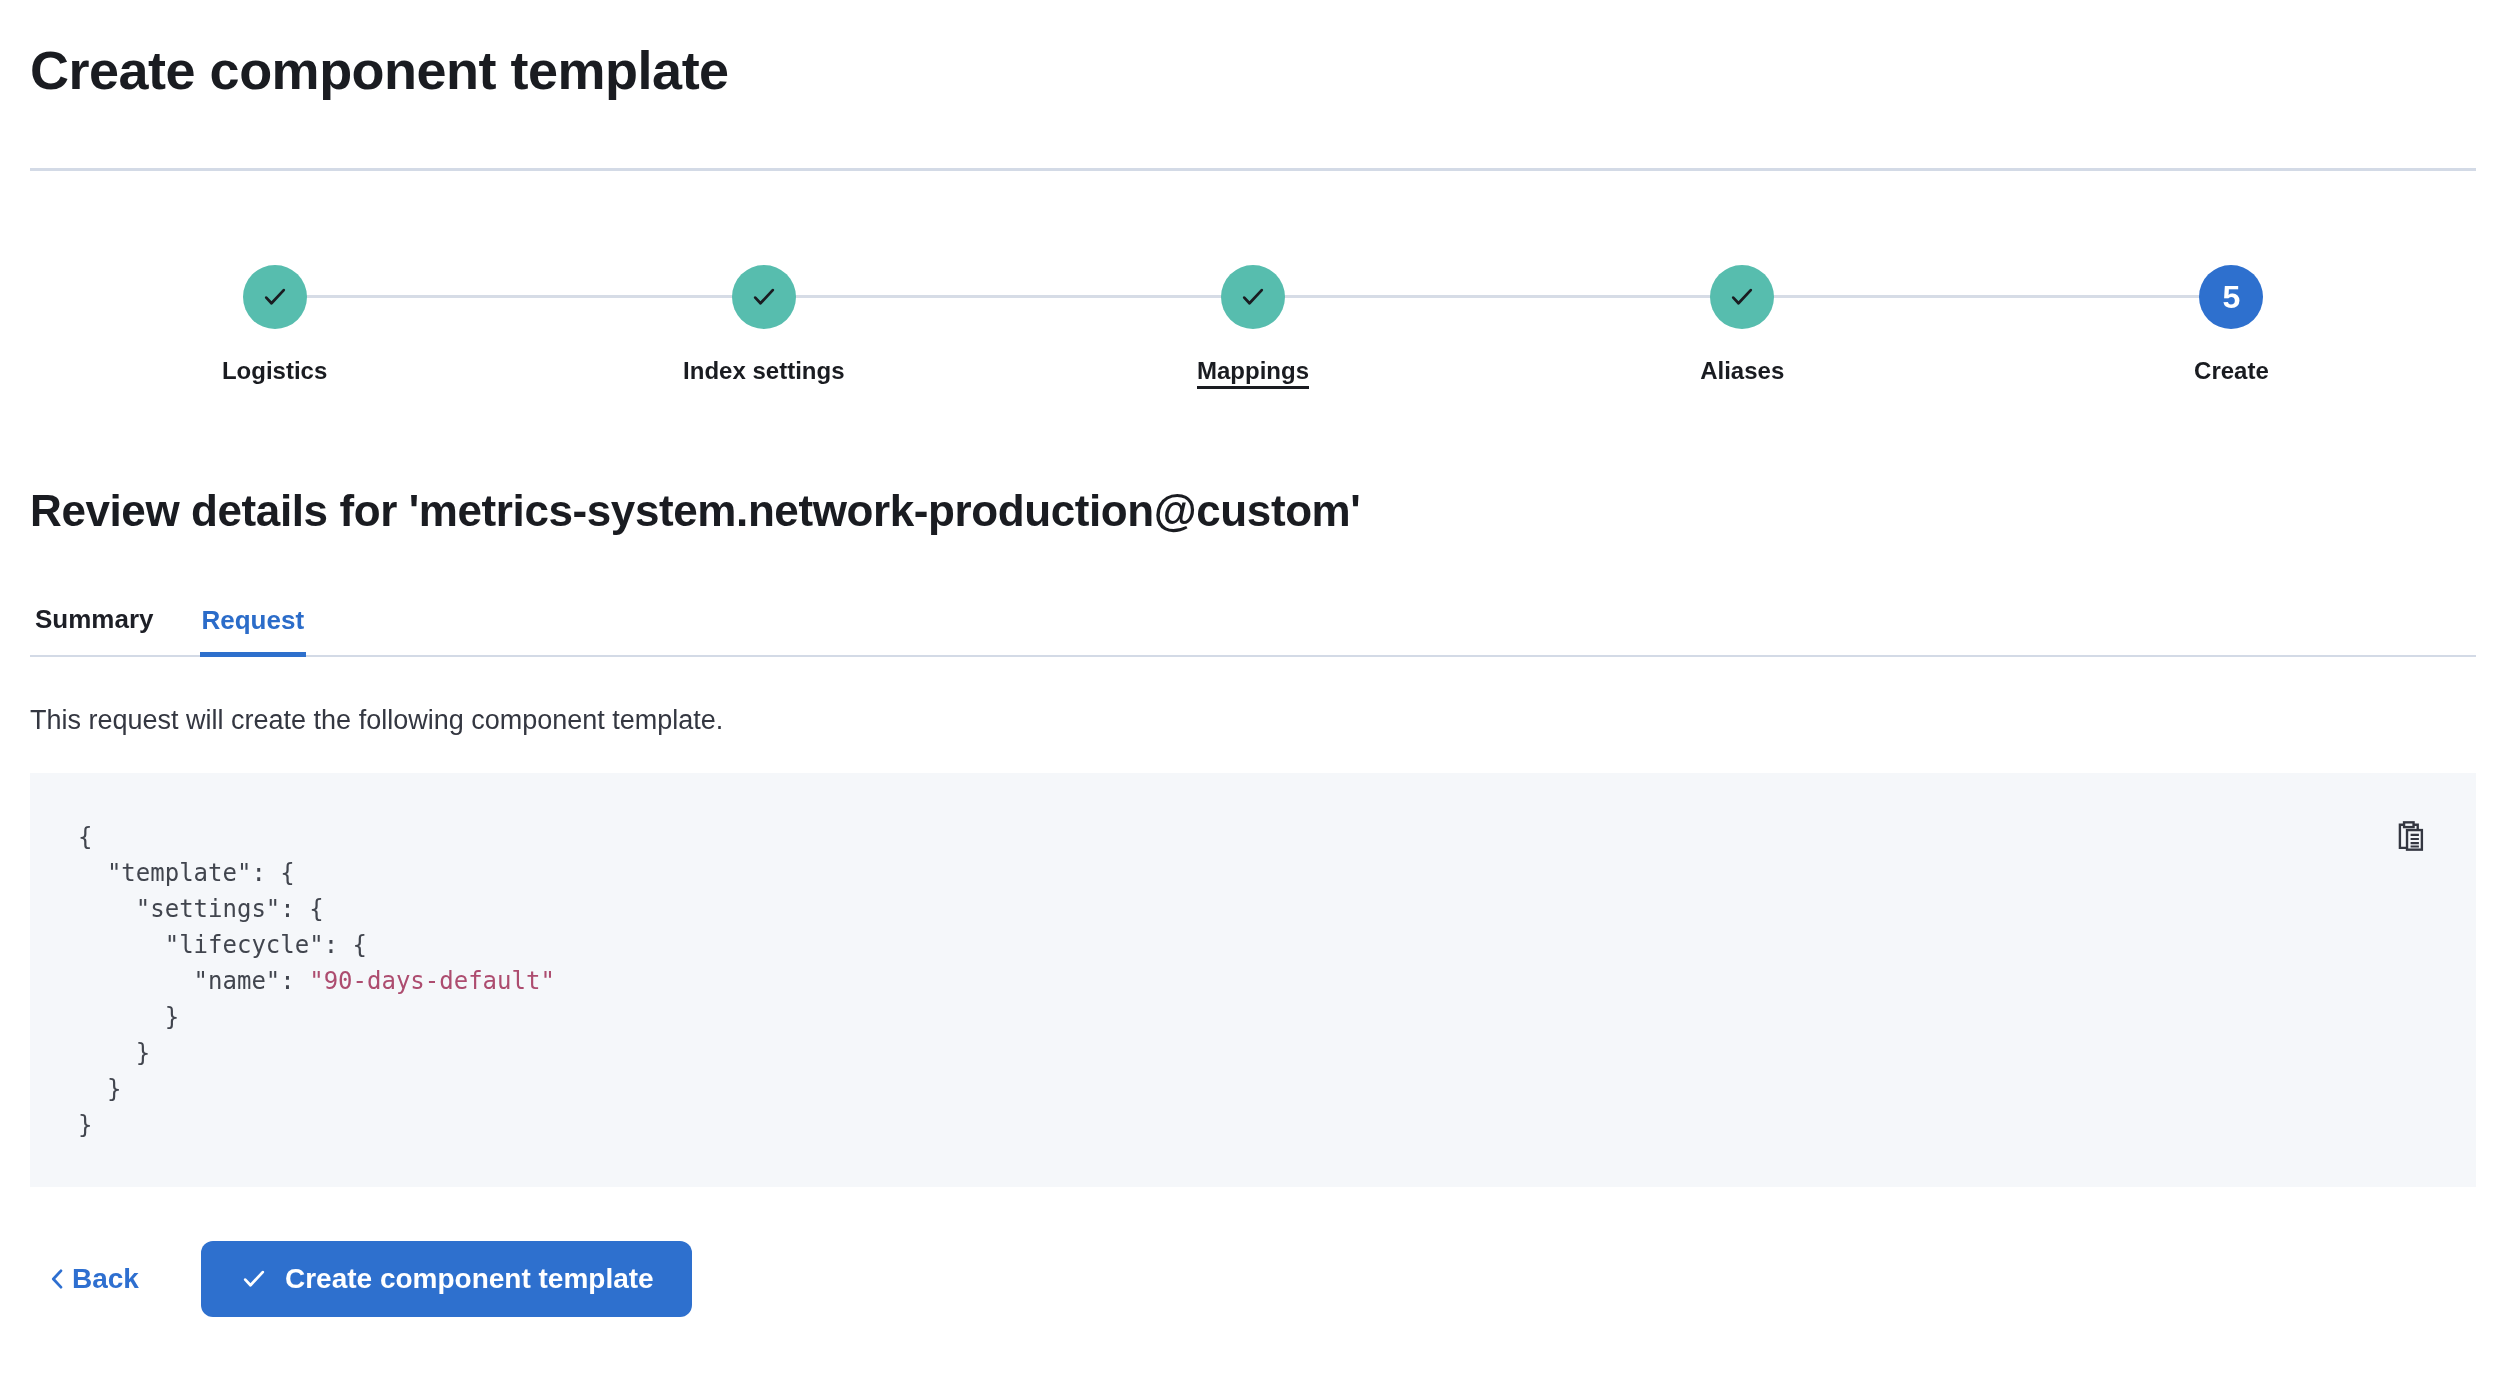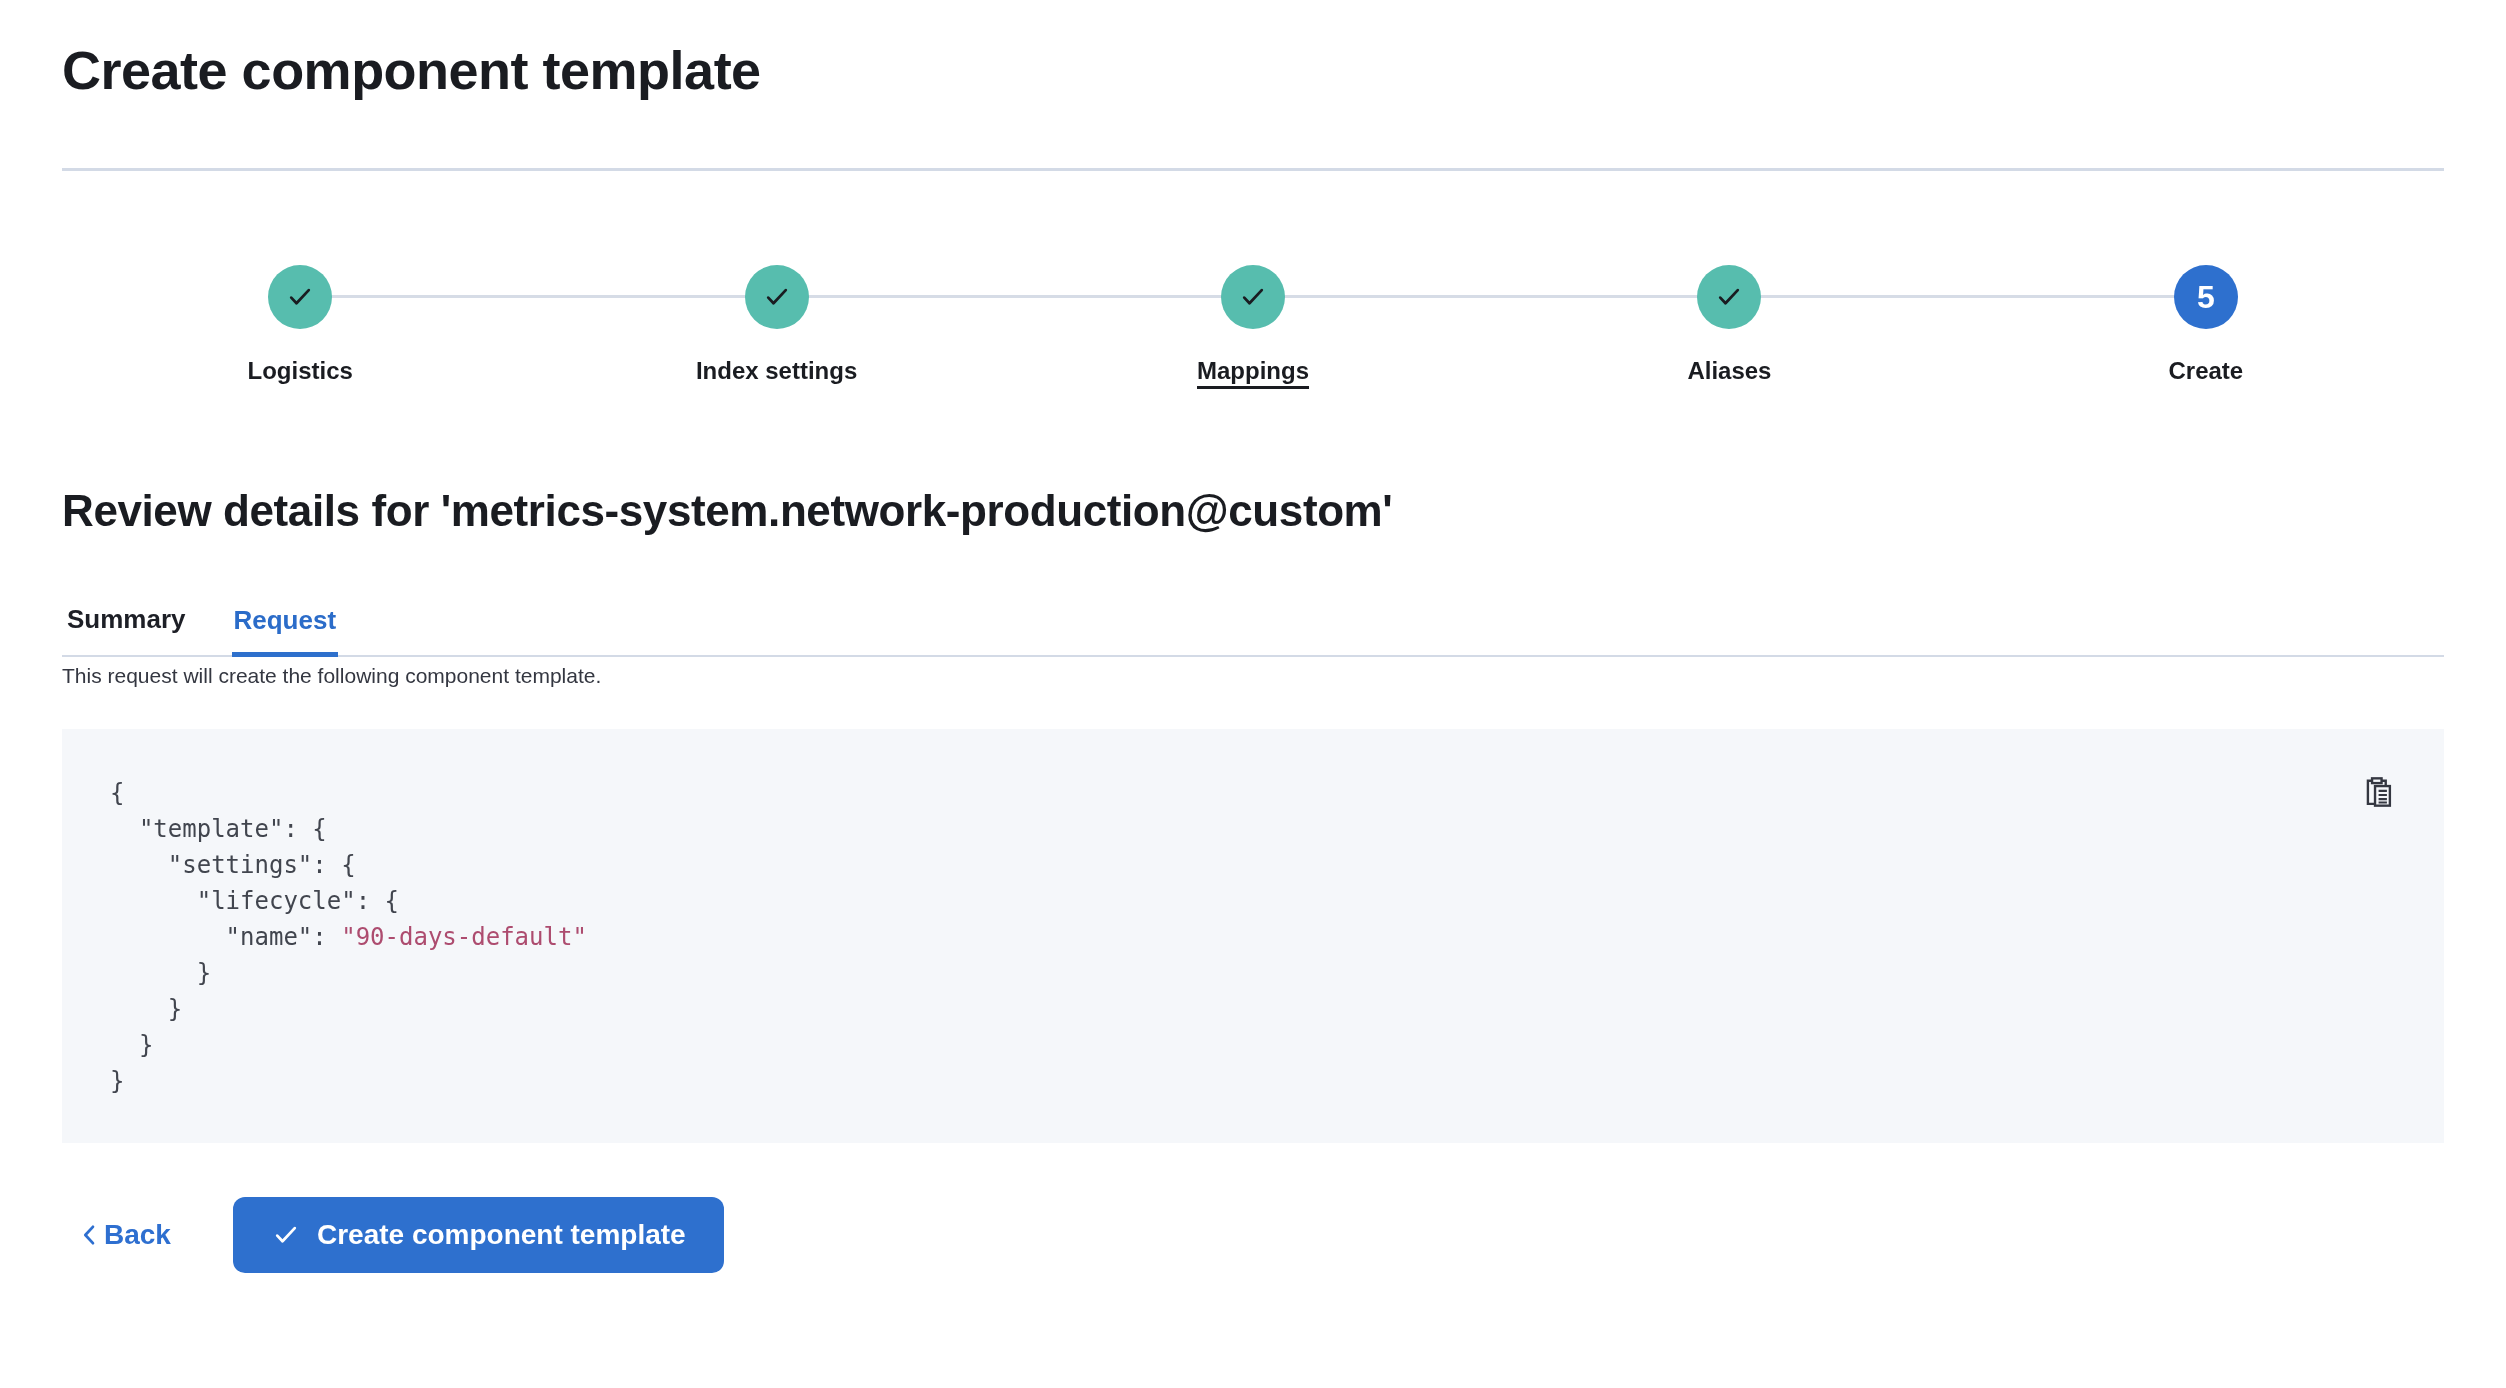--- a/index.html
+++ b/index.html
@@ -5,21 +5,21 @@
   * { margin: 0; padding: 0; box-sizing: border-box; }
   html, body { background: #ffffff; }
   body {
     width: 2506px;
     height: 1388px;
     font-family: "Liberation Sans", sans-serif;
     color: #343741;
     overflow: hidden;
     position: relative;
   }
-  .page { padding: 0 62px; }
+  .page { padding: 0 30px; }
 
   
   .page-title {
     margin-top: 38px;
     font-size: 54px;
     line-height: 64px;
     font-weight: 700;
     color: #1a1c21;
     letter-spacing: -0.5px;
   }
@@ -116,21 +116,22 @@
   }
   .tab.selected {
     color: #2b6cc9;
     border-bottom: 5px solid #2e70cc;
     margin-bottom: -2px;
     padding-bottom: 15px;
   }
 
   
   .request-description {
-    font-size: 21px;
+    margin-top: 44px;
+    font-size: 27px;
     line-height: 38px;
     color: #343741;
   }
 
   
   .code-block {
     position: relative;
     margin-top: 34px;
     background: #f5f7fa;
     padding: 46px 52px 44px 48px;

